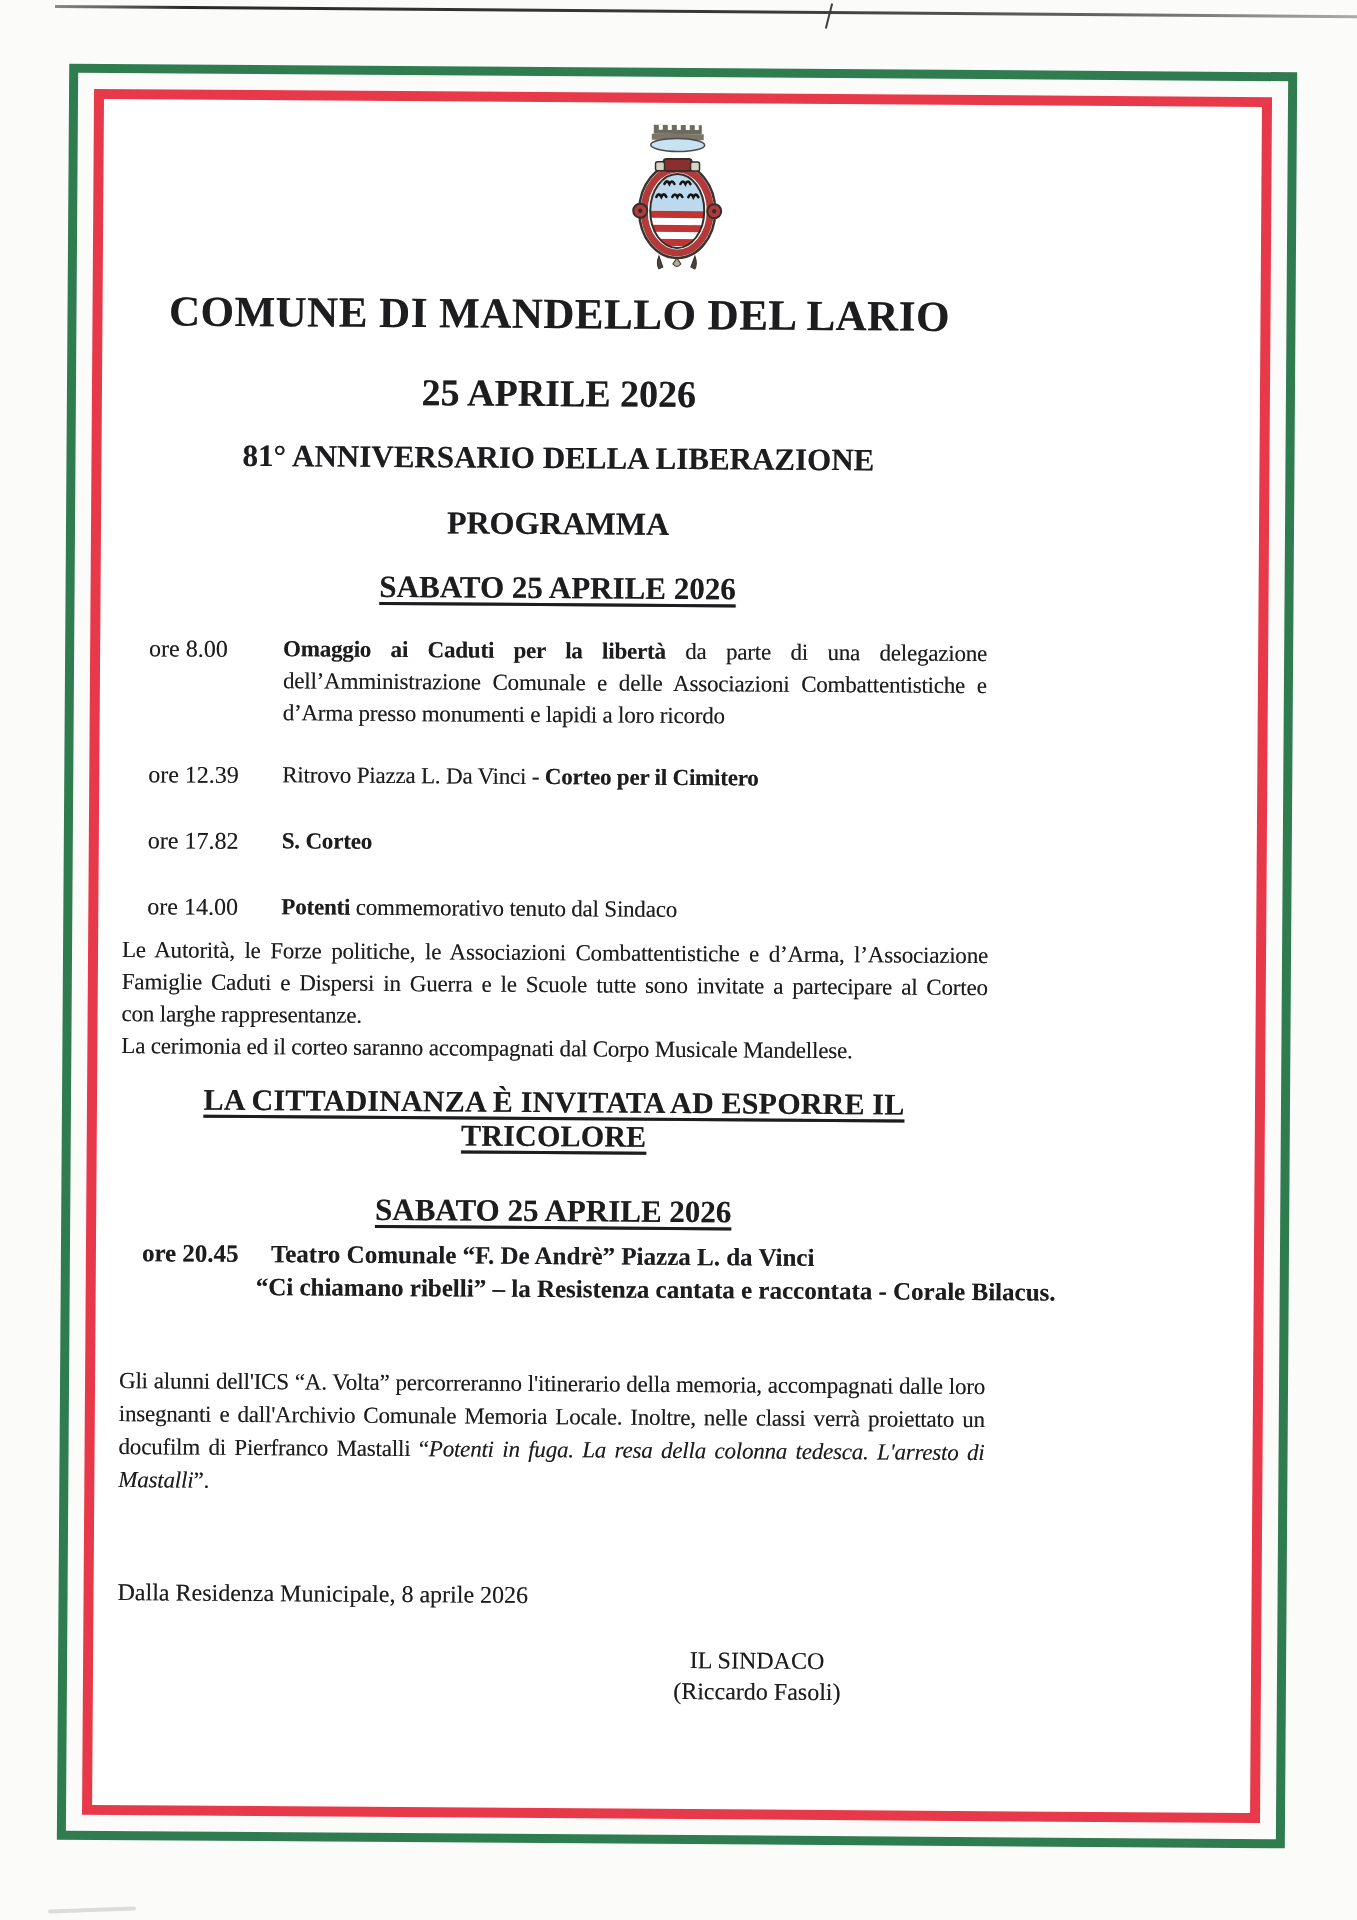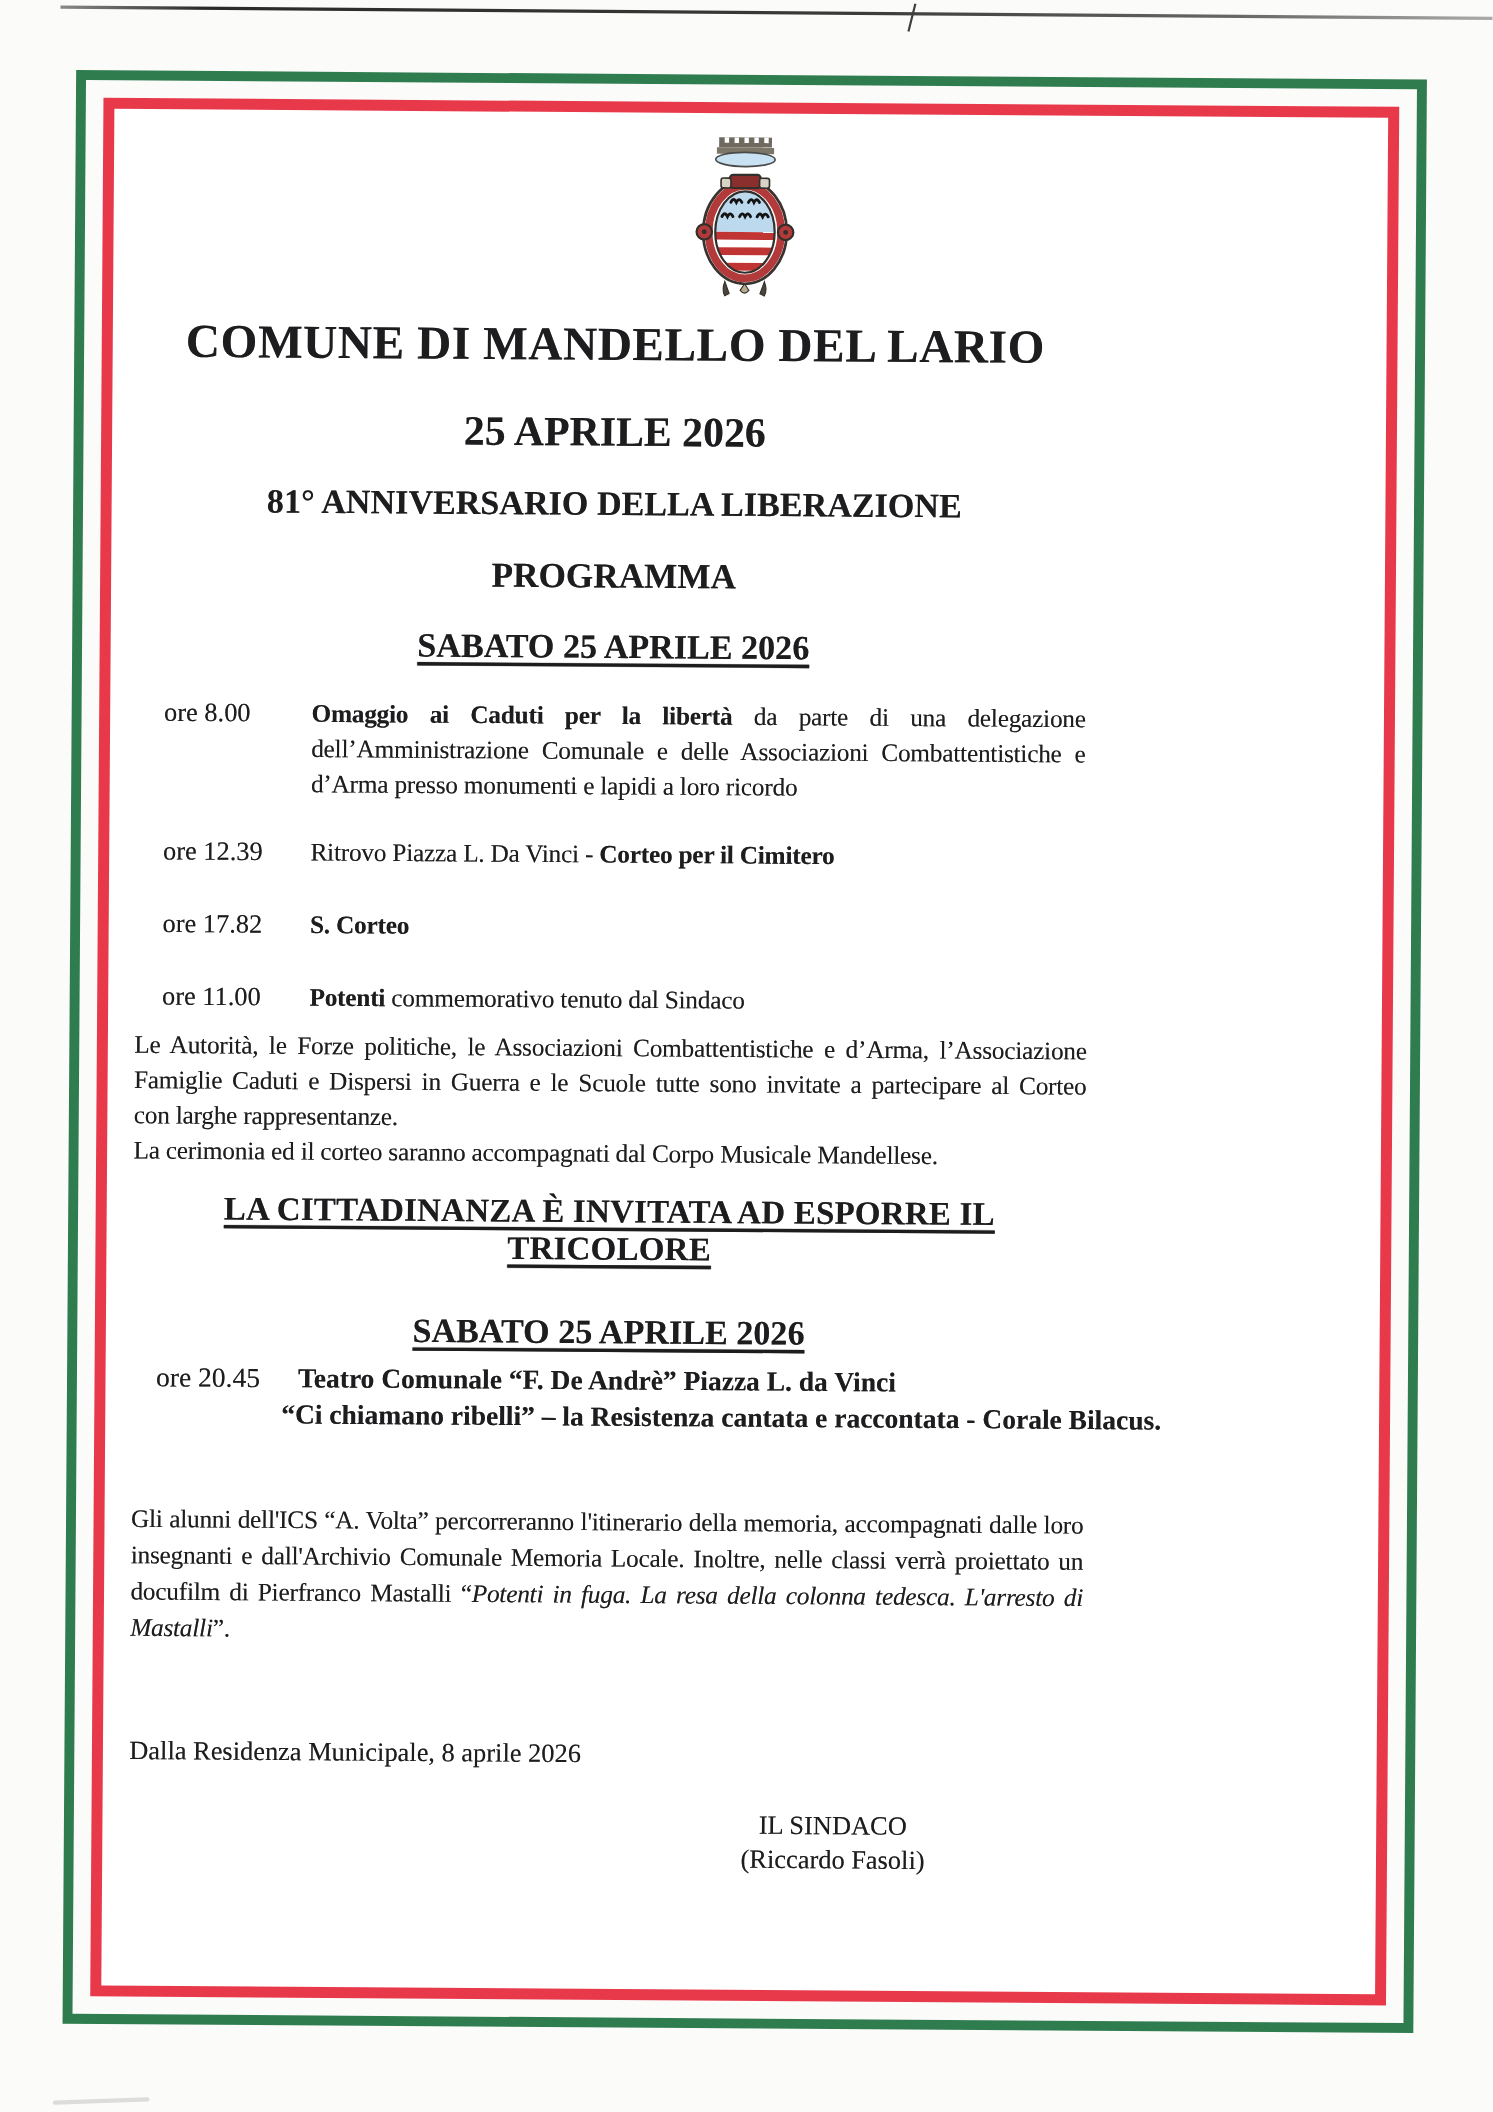--- a/index.html
+++ b/index.html
@@ -66,21 +66,21 @@
   #schedule .srow:nth-child(2){top:762px;}
   #schedule .srow:nth-child(3){top:828px;}
   #schedule .srow:nth-child(4){top:894px;}
   .stime{position:absolute;left:0;top:0;width:130px;font-weight:normal;font-size:24px;line-height:32px;}
   .stext{position:absolute;left:134px;top:0;width:704px;font-size:23px;line-height:32px;letter-spacing:-0.2px;}
   
   .para{position:absolute;left:122px;width:866px;}
   #invite-para{top:938px;}
   #school-para{top:1368px;line-height:33px;}
   
-  .ev-time{position:absolute;left:144px;top:1243px;font-weight:normal;font-size:25px;text-align:right;}
+  .ev-time{position:absolute;left:144px;top:1243px;font-weight:bold;font-size:25px;text-align:right;}
   .ev-l1{position:absolute;left:273px;top:1243px;font-weight:bold;font-size:25px;width:800px;}
   .ev-l2{position:absolute;left:258px;top:1276px;font-weight:bold;font-size:25px;width:830px;}
   
   .dateline{position:absolute;left:122px;top:1583px;font-size:24px;}
   .sig{position:absolute;left:612px;top:1645px;width:300px;text-align:center;font-size:24px;line-height:31px;}
 </style>
 </head>
 <body style="--green: #2f7c4f; --red: #e8394a; color: rgb(29, 29, 31);">
 
 <div class="page">
@@ -171,21 +171,21 @@
             <div class="tline"><span>Ritrovo Piazza L. Da Vinci - </span><span class="b">Corteo per il Cimitero</span></div>
           </div>
         </div>
         <div class="srow">
           <div class="stime">ore 17.82</div>
           <div class="stext">
             <div class="tline"><span class="b">S. Corteo</span></div>
           </div>
         </div>
         <div class="srow">
-          <div class="stime">ore 11.00</div>
+          <div class="stime">ore 14.00</div>
           <div class="stext">
             <div class="tline"><span class="b">Potenti</span><span> commemorativo tenuto dal Sindaco</span></div>
           </div>
         </div>
       </div>
 
     <div id="invite-para" class="para bodytext">
         <div class="tline j"><span>Le Autorità, le Forze politiche, le Associazioni Combattentistiche e d’Arma, l’Associazione</span></div>
         <div class="tline j"><span>Famiglie Caduti e Dispersi in Guerra e le Scuole tutte sono invitate a partecipare al Corteo</span></div>
         <div class="tline"><span>con larghe rappresentanze.</span></div>

